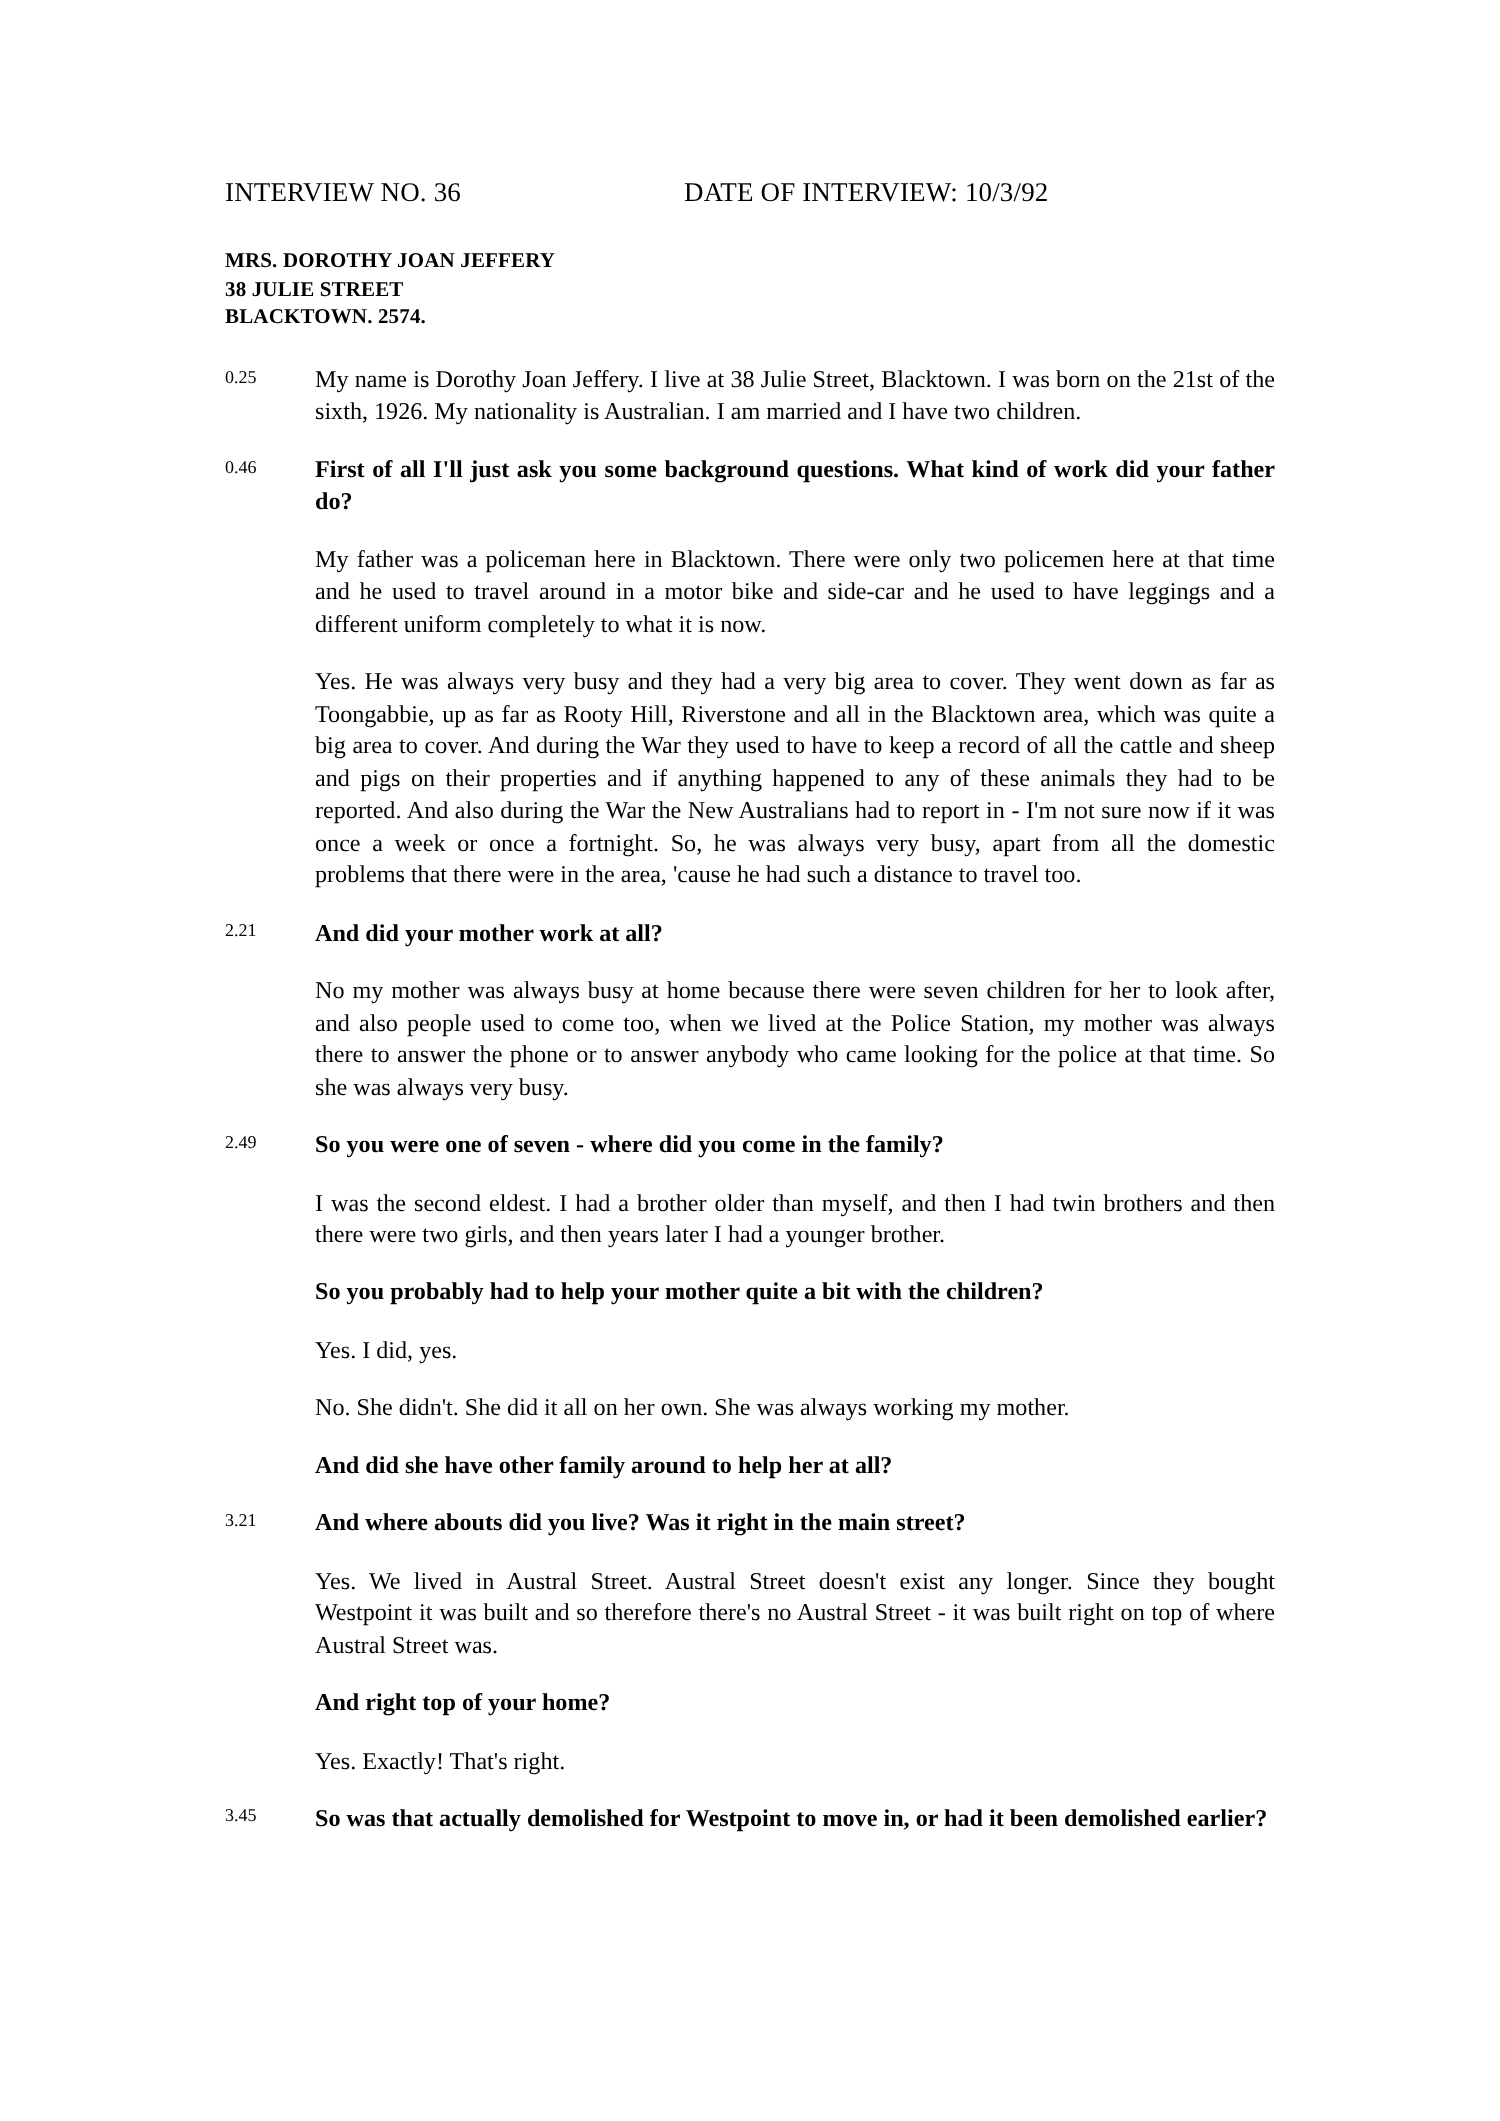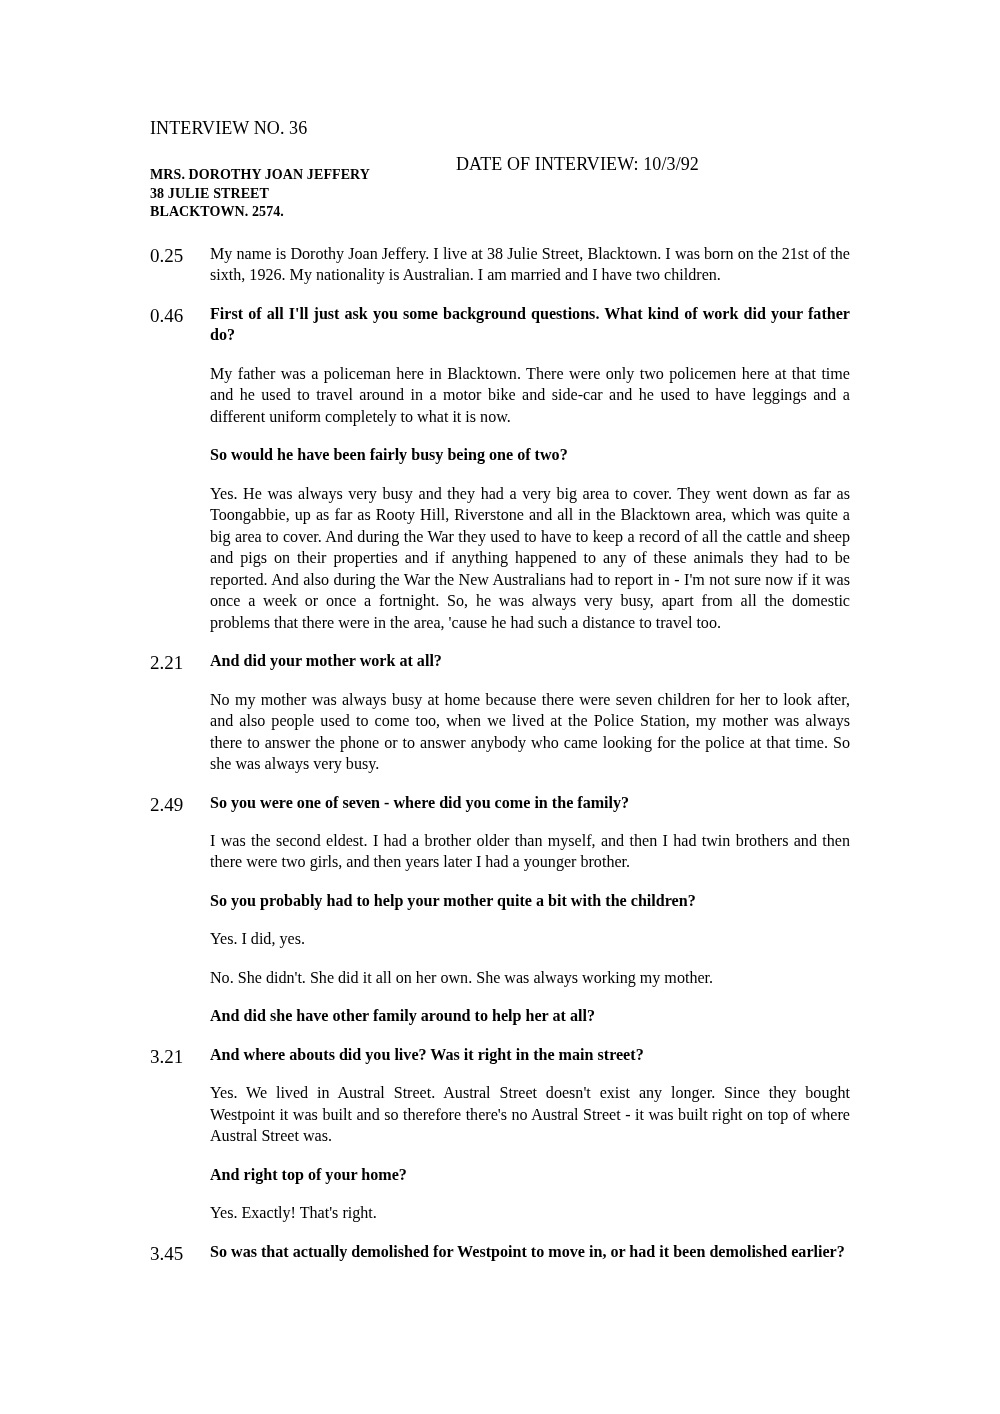--- a/index.html
+++ b/index.html
@@ -40,21 +40,20 @@
     position: absolute;
     left: 0;
     top: 0;
     white-space: nowrap;
   }
   .header-row .hdr-right {
     position: absolute;
     left: 306px;
     top: 0;
     white-space: nowrap;
-    margin-top: 36px;
   }
 
   .addr-block {
     margin-top: 24px;
     font-weight: bold;
     font-size: 14px;
     line-height: 1.33;
     letter-spacing: 0.1px;
   }
   .addr-line { white-space: nowrap; }
@@ -74,21 +73,21 @@
     text-justify: inter-word;
   }
   .entry:last-child { margin-bottom: 0; }
 
   .timecode {
     position: absolute;
     left: 0;
     top: 0;
     width: 52px;
     text-align: left;
-    font-size: 19px;
+    font-size: 12px;
     line-height: 1.335;
     white-space: nowrap;
   }
   .entry.q > .timecode { font-weight: normal; }
 
   .entry.q .body { font-weight: bold; }
   .entry.a .body { font-weight: normal; }
 
   
   .entry.no-code { }
@@ -107,21 +106,20 @@
     <div class="addr-block">
       <div class="addr-line">MRS. DOROTHY JOAN JEFFERY</div>
       <div class="addr-line">38 JULIE STREET</div>
       <div class="addr-line">BLACKTOWN.  2574.</div>
     </div>
 
     <div class="transcript">
         <div class="entry a"><span class="timecode">0.25</span><span class="body">My name is Dorothy Joan Jeffery.  I live at 38 Julie Street, Blacktown.  I was born on the 21st of the sixth, 1926.  My nationality is Australian.  I am married and I have two children.</span></div>
         <div class="entry q"><span class="timecode">0.46</span><span class="body">First of all I'll just ask you some background questions.  What kind of work did your father do?</span></div>
         <div class="entry a no-code"><span class="timecode"></span><span class="body">My father was a policeman here in Blacktown.  There were only two policemen here at that time and he used to travel around in a motor bike and side-car and he used to have leggings and a different uniform completely to what it is now.</span></div>
-        <div class="entry q no-code"><span class="timecode"></span><span class="body">So would he have been fairly busy being one of two?</span></div>
         <div class="entry a no-code"><span class="timecode"></span><span class="body">Yes.  He was always very busy and they had a very big area to cover.  They went down as far as Toongabbie, up as far as Rooty Hill, Riverstone and all in the Blacktown area, which was quite a big area to cover.  And during the War they used to have to keep a record of all the cattle and sheep and pigs on their properties and if anything happened to any of these animals they had to be reported.  And also during the War the New Australians had to report in - I'm not sure now if it was once a week or once a fortnight.  So, he was always very busy, apart from all the domestic problems that there were in the area, 'cause he had such a distance to travel too.</span></div>
         <div class="entry q"><span class="timecode">2.21</span><span class="body">And did your mother work at all?</span></div>
         <div class="entry a no-code"><span class="timecode"></span><span class="body">No my mother was always busy at home because there were seven children for her to look after, and also people used to come too, when we lived at the Police Station, my mother was always there to answer the phone or to answer anybody who came looking for the police at that time.  So she was always very busy.</span></div>
         <div class="entry q"><span class="timecode">2.49</span><span class="body">So you were one of seven - where did you come in the family?</span></div>
         <div class="entry a no-code"><span class="timecode"></span><span class="body">I was the second eldest.  I had a brother older than myself, and then I had twin brothers and then there were two girls, and then years later I had a younger brother.</span></div>
         <div class="entry q no-code"><span class="timecode"></span><span class="body">So you probably had to help your mother quite a bit with the children?</span></div>
         <div class="entry a no-code"><span class="timecode"></span><span class="body">Yes.  I did, yes.</span></div>
         <div class="entry a no-code"><span class="timecode"></span><span class="body">No.  She didn't.  She did it all on her own.  She was always working my mother.</span></div>
         <div class="entry q no-code"><span class="timecode"></span><span class="body">And did she have other family around to help her at all?</span></div>
         <div class="entry q"><span class="timecode">3.21</span><span class="body">And where abouts did you live?  Was it right in the main street?</span></div>

